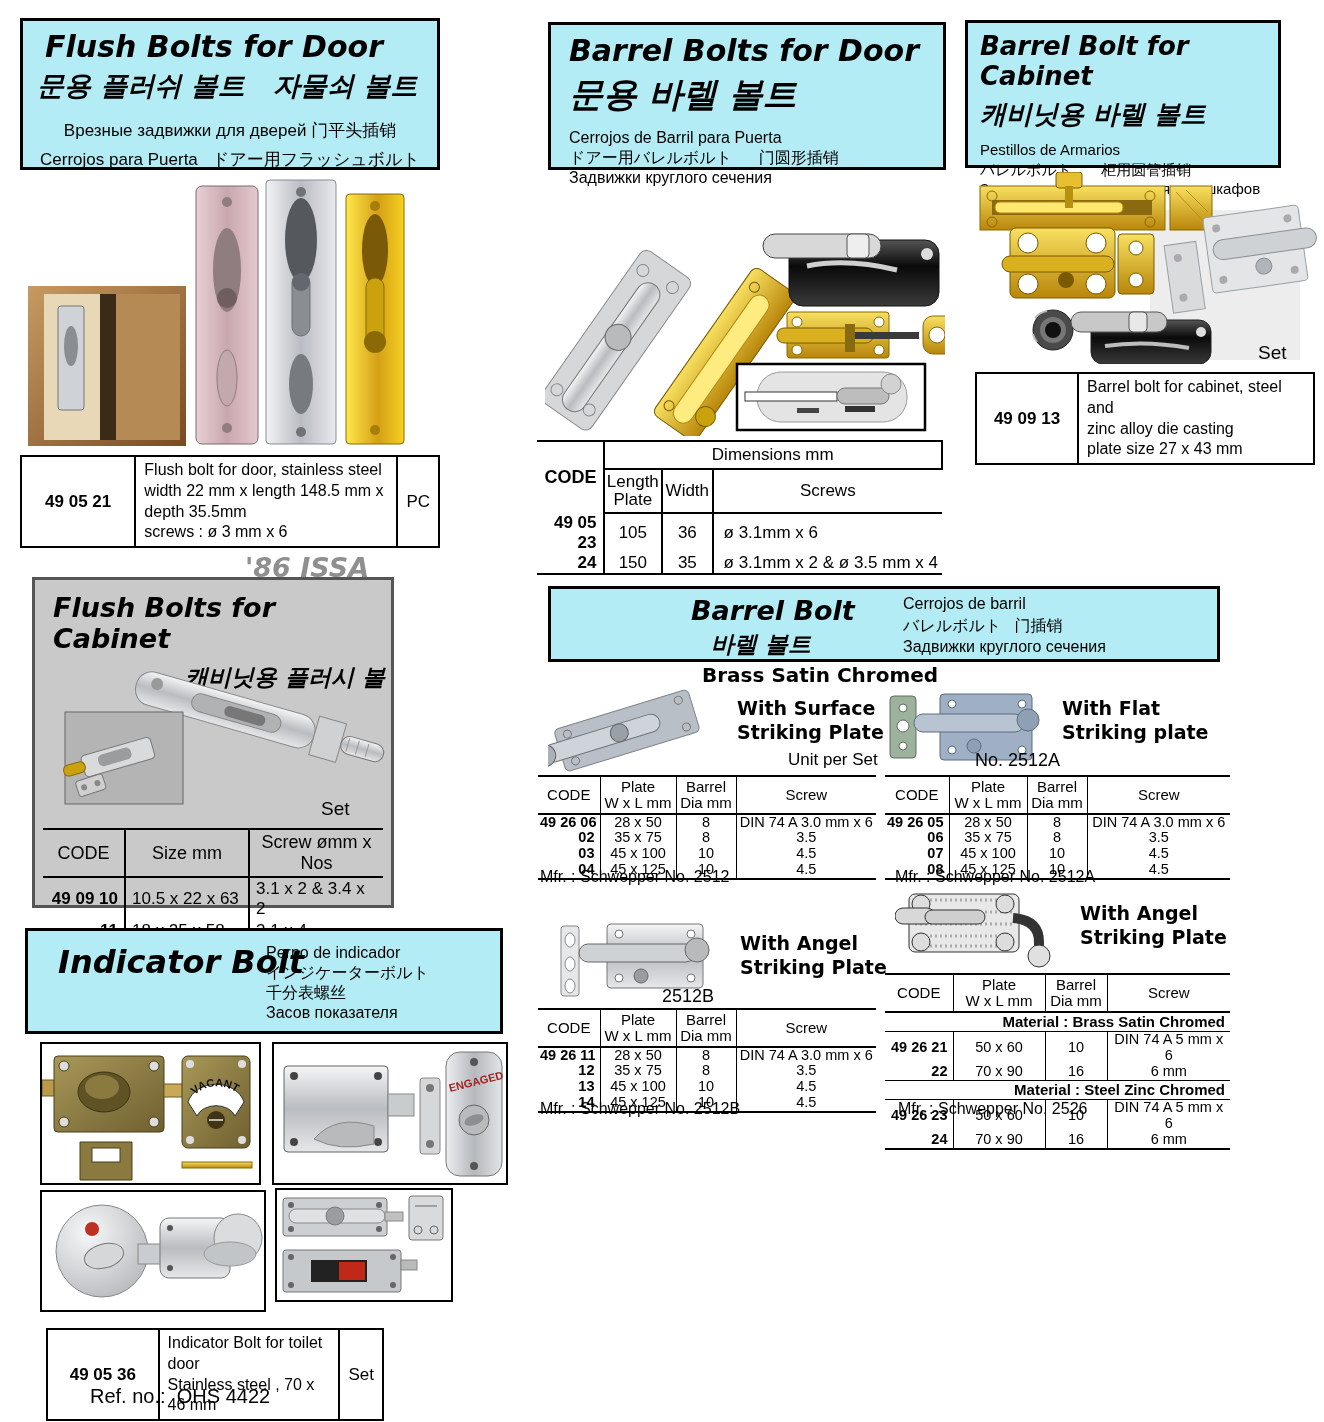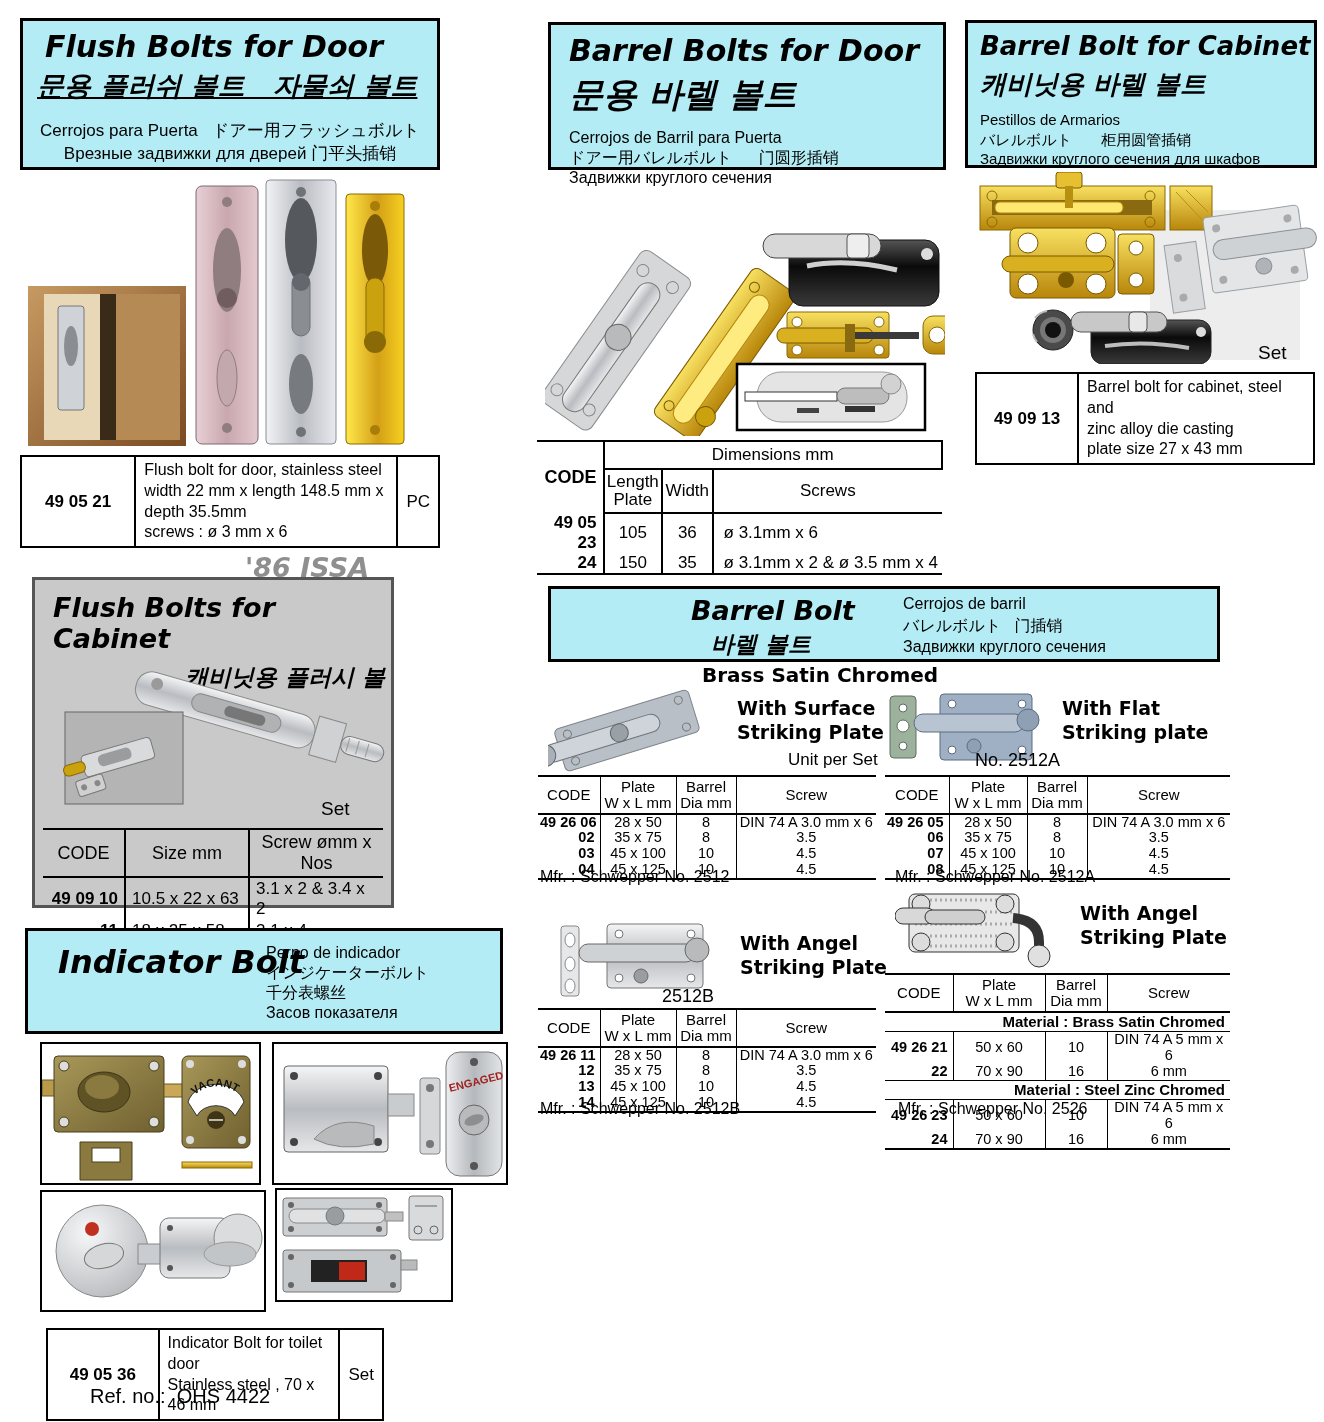--- a/index.html
+++ b/index.html
@@ -52,23 +52,23 @@
   .setl{font-size:19px;}
   .wm{font-family:"DejaVu Sans",sans-serif;font-style:italic;font-weight:bold;color:#8f8f8f;}
 </style>
 </head>
 <body>
 
 <div id="page">
 
   <div class="abs cyan" style="left:20px;top:18px;width:420px;height:152px;">
     <div class="h-title" style="font-size:30px;margin:8px 0 0 22px;">Flush Bolts for Door</div>
-    <div class="h-kr" style="font-size:27px;margin:4px 0 16px 14px;text-decoration:underline;">문용 플러쉬 볼트&nbsp;&nbsp;&nbsp;자물쇠 볼트</div>
+    <div class="h-kr" style="font-size:27px;margin:4px 0 16px 14px;">문용 플러쉬 볼트&nbsp;&nbsp;&nbsp;자물쇠 볼트</div>
+    <div class="h-sub" style="font-size:17px;text-align:center;margin-top:2px;">Врезные задвижки для дверей 门平头插销</div>
     <div class="h-sub" style="font-size:17px;text-align:center;margin-top:8px;">Cerrojos para Puerta&nbsp;&nbsp;&nbsp;ドアー用フラッシュボルト</div>
-    <div class="h-sub" style="font-size:17px;text-align:center;margin-top:2px;">Врезные задвижки для дверей 门平头插销</div>
   </div>
 
   <svg class="abs" style="left:28px;top:178px;" width="414" height="272" viewBox="0 0 414 272">
     <defs>
       <linearGradient id="wood" x1="0" y1="0" x2="1" y2="1">
           <stop offset="0" stop-color="#c79a62"></stop>
           <stop offset="1" stop-color="#7a4a22"></stop>
         </linearGradient>
       <linearGradient id="pinkm" x1="0" y1="0" x2="1" y2="0">
           <stop offset="0" stop-color="#e8d0d6"></stop>
@@ -686,21 +686,21 @@
         <tr>
           <td>24</td>
           <td>70 x 90</td>
           <td>16</td>
           <td>6 mm</td>
         </tr>
       </tbody>
   </table>
   <div class="abs mfr" style="left:898px;top:1100px;">Mfr. : Schwepper No.  2526</div>
 
-  <div class="abs cyan" style="left:965px;top:20px;width:352px;height:148px;">
+  <div class="abs cyan" style="left:965px;top:20px;width:316px;height:148px;">
     <div class="h-title" style="font-size:26px;margin:8px 0 0 12px;">Barrel Bolt for Cabinet</div>
     <div class="h-kr" style="font-size:26px;margin:6px 0 0 12px;">캐비닛용 바렐 볼트</div>
     <div class="h-sub" style="font-size:15px;margin:8px 0 0 12px;line-height:1.3;">Pestillos de Armarios
 バレルボルト&nbsp;&nbsp;&nbsp;&nbsp;&nbsp;&nbsp;&nbsp;柜用圆管插销
 Задвижки круглого сечения для шкафов</div>
   </div>
 
   <svg class="abs" style="left:965px;top:172px;" width="352" height="192" viewBox="0 0 352 192">
     <rect x="185" y="38" width="150" height="150" fill="#ededee"></rect>
     <g transform="translate(15,10)">

